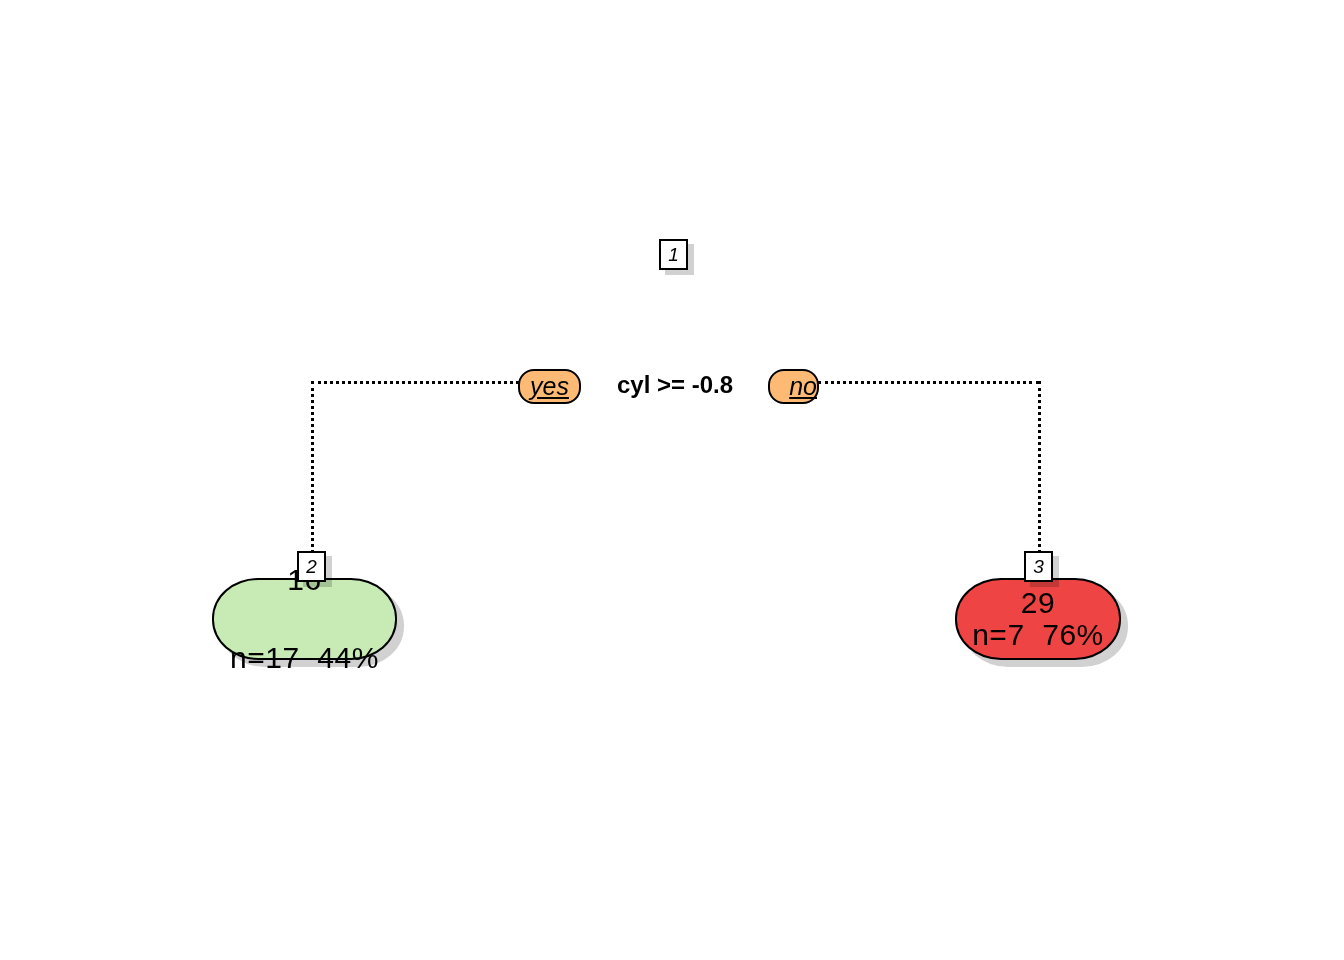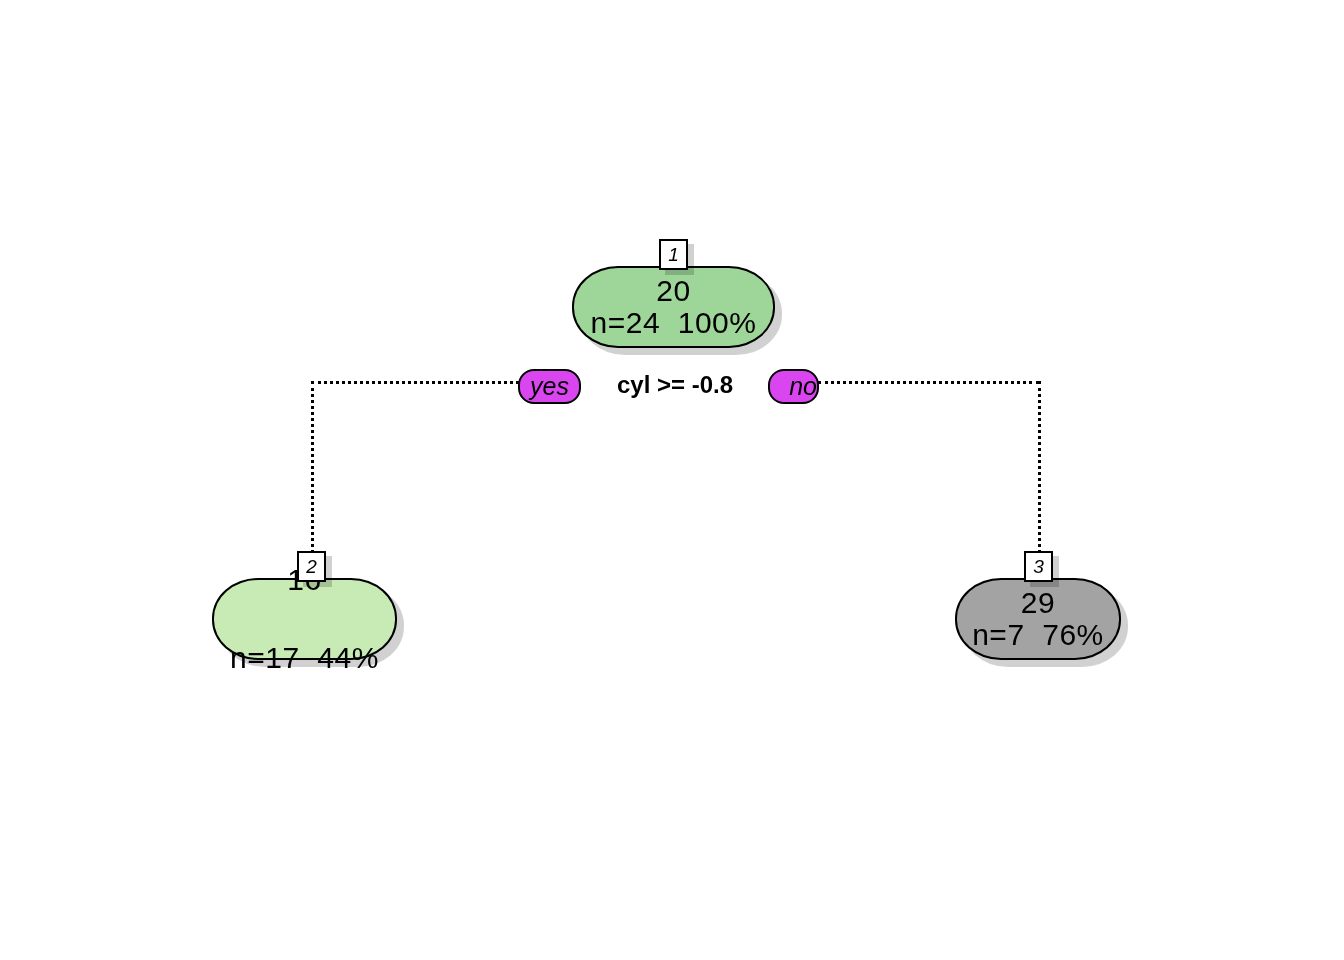--- a/index.html
+++ b/index.html
@@ -68,30 +68,31 @@
     font-size: 19px;
     color: #000000;
     box-shadow: 6px 5px 0 rgba(0,0,0,0.18);
     z-index: 5;
   }
 
   
   .branch-box {
     position: absolute;
     box-sizing: border-box;
-    background: #d946ef;
+    background: #fdba74;
     border: 2.5px solid #000000;
     border-radius: 16px;
     display: flex;
     align-items: center;
     justify-content: center;
     font-style: italic;
     font-size: 25px;
     color: #000000;
     z-index: 4;
+    text-decoration: underline;
   }
   .split-text {
     position: absolute;
     font-size: 24px;
     font-weight: bold;
     color: #000000;
     white-space: nowrap;
     text-align: center;
     z-index: 4;
     background: #ffffff;
@@ -128,35 +129,31 @@
     <span>cyl &gt;= -0.8</span>
   </div>
 
   <div class="branch-box" style="left:768px; top:369px; width:51px; height:35px;justify-content:flex-end;">
     <span>no</span>
   </div>
 
   <div class="node-badge" style="left:659px; top:239px;">
     <span>1</span>
   </div>
-  <div class="node" style="left:572px; top:266px; width:203px; height:82px; background:#9ED69A;">
-    <div class="node-value">20</div>
-    <div class="node-stats">n=24  100%</div>
-  </div>
 
   <div class="node-badge" style="left:297px; top:551px;">
     <span>2</span>
   </div>
   <div class="node" style="left:212px; top:578px; width:185px; height:82px; background:#C8EBB6;gap:45px;">
     <div class="node-value">16</div>
     <div class="node-stats">n=17  44%</div>
   </div>
 
   <div class="node-badge" style="left:1024px; top:551px;">
     <span>3</span>
   </div>
-  <div class="node" style="left:955px; top:578px; width:166px; height:82px; background:#a3a3a3;">
+  <div class="node" style="left:955px; top:578px; width:166px; height:82px; background:#ef4444;">
     <div class="node-value">29</div>
     <div class="node-stats">n=7  76%</div>
   </div>
 
 
 </div>
 
 </body></html>

